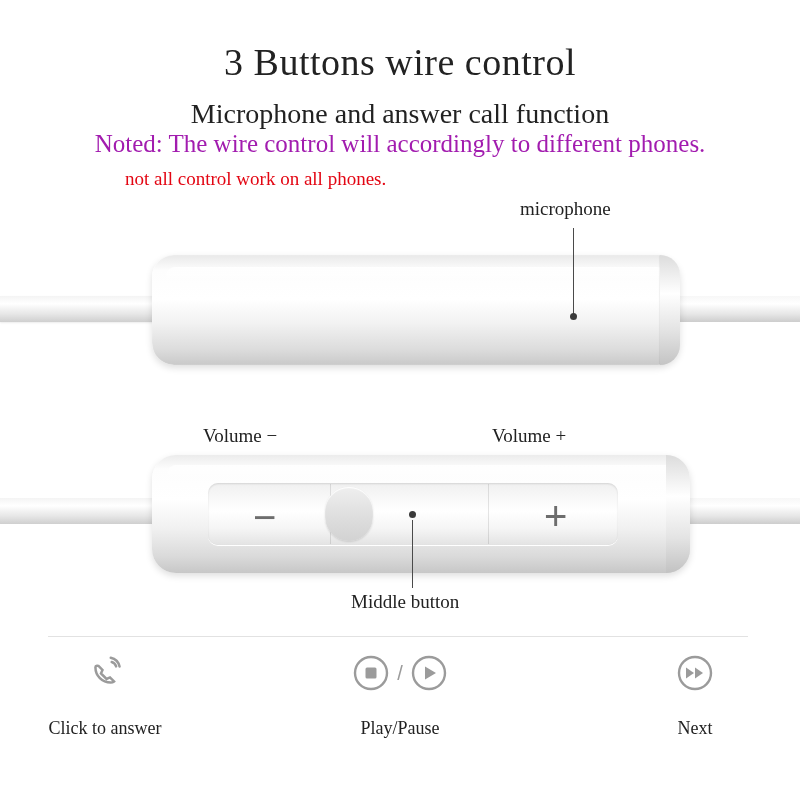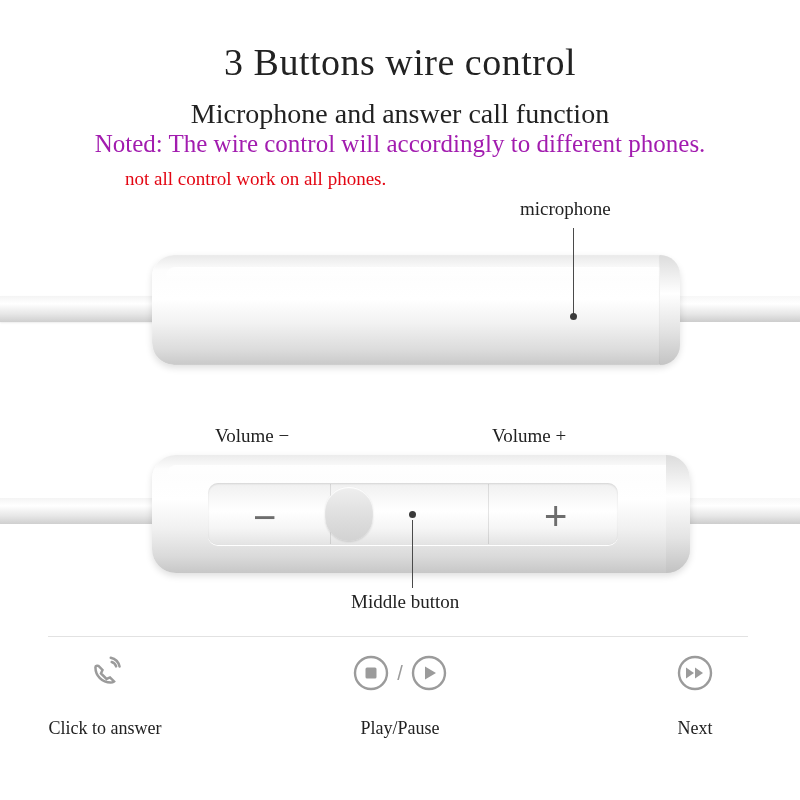--- a/index.html
+++ b/index.html
@@ -62,21 +62,21 @@
   }
 
   
   .label {
     position: absolute;
     font-size: 19px;
     color: #222;
     white-space: nowrap;
   }
   .lbl-microphone { top: 198px; left: 520px; }
-  .lbl-volume-down { top: 425px; left: 203px; margin-left: 12px; }
+  .lbl-volume-down { top: 425px; left: 203px; }
   .lbl-volume-up   { top: 425px; left: 492px; }
   .lbl-middle      { top: 591px; left: 351px; }
 
   
   .leader {
     position: absolute;
     background: #4a4a4a;
     width: 1px;
   }
   .leader-mic { top: 228px; left: 573px; height: 86px; }

